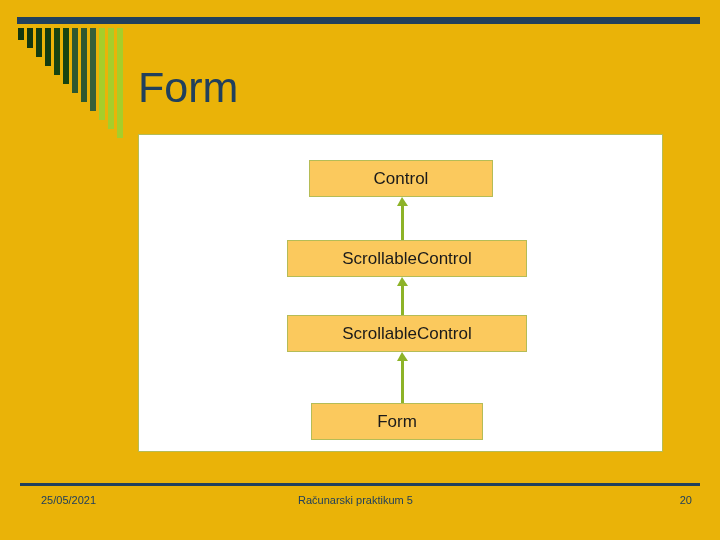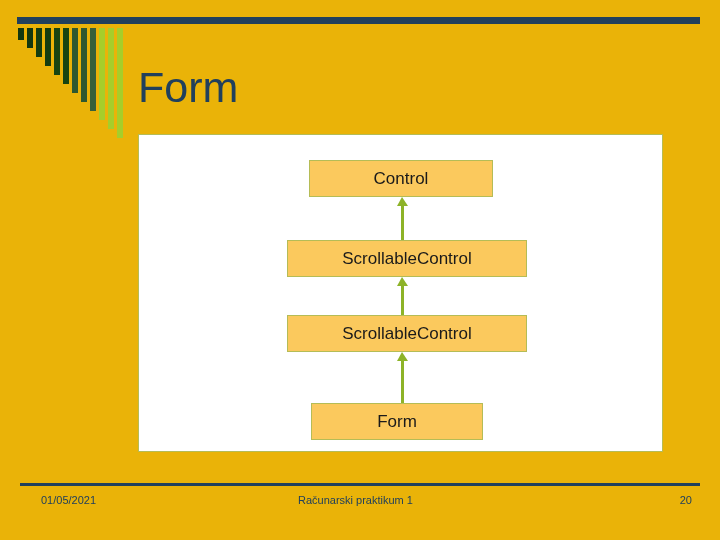--- a/index.html
+++ b/index.html
@@ -170,17 +170,17 @@
           <div class="shaft" style="height: 31px;"></div>
         </div>
         <div class="arrow" style="left: 258px; top: 217px; height: 51px;">
           <div class="head"></div>
           <div class="shaft" style="height: 44px;"></div>
         </div>
       </div>
   </div>
 
   <div class="footer-rule"></div>
-  <div class="footer-text footer-date">01/05/2021</div>
-  <div class="footer-text footer-mid">Računarski praktikum 1</div>
+  <div class="footer-text footer-date">25/05/2021</div>
+  <div class="footer-text footer-mid">Računarski praktikum 5</div>
   <div class="footer-text footer-page">20</div>
 
 </div>
 
 </body></html>

